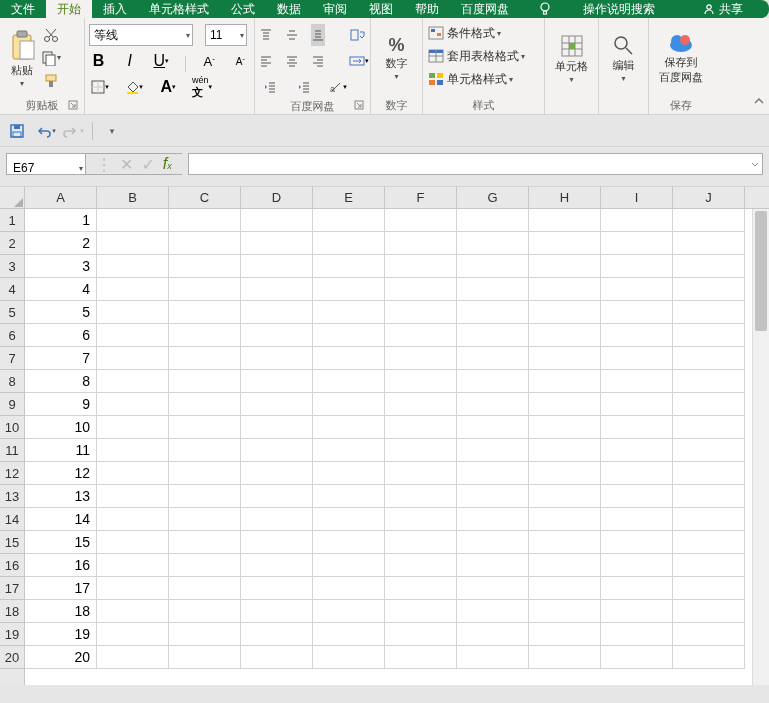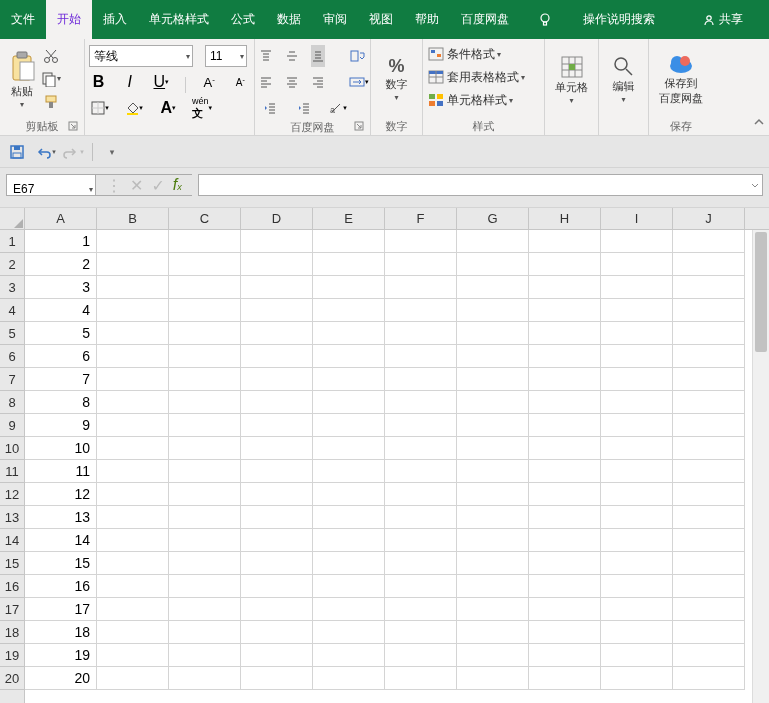--- a/index.html
+++ b/index.html
@@ -1,22 +1,22 @@
 <!DOCTYPE html>
 <html><head>
 <meta charset="utf-8">
 <style>
 * { margin:0; padding:0; box-sizing:border-box; font-family:"Microsoft YaHei","Segoe UI",sans-serif; }
 body { width:769px; height:703px; background:#e6e6e6; overflow:hidden; user-select:none; }
 
 
-.tabs { background:#107c41; height:39px; display:flex; align-items:center; color:#fff; font-size:12px; }
+.tabs { background:#107c41; height:18px; display:flex; align-items:center; color:#fff; font-size:12px;border-radius:8px; }
 .tab { padding:0 11px; height:100%; display:flex; align-items:center; white-space:nowrap; }
 .tab.file { background:#107c41; }
-.tab.active { background:#f3f2f1; color:#6d28d9; }
+.tab.active { background:#f3f2f1; color:#4d7c0f; }
 .tab.search { margin-left:8px;gap:28px; }
 .tab.share { margin-left:auto; padding-right:26px; }
 .tab .ico { margin-right:4px; display:flex; align-items:center; }
 
 
 .ribbon { background:#f3f2f1; height:97px; display:flex; border-bottom:1px solid #d4d4d4; position:relative;}
 .group { border-right:1px solid #d4d4d4; display:flex; flex-direction:column; height:100%; padding:2px 4px 0 4px; }
 .group .body { flex:1; display:flex; }
 .group .label { font-size:11px; color:#666; text-align:center; height:18px; display:flex; align-items:center; justify-content:center; position:relative; }
 .group .label .dlg { position:absolute; right:0; bottom:2px; width:12px; height:12px; }
@@ -35,21 +35,21 @@
 
 .collapse { position:absolute; right:4px; bottom:4px; font-size:12px; color:#777;}
 
 
 .qat { background:#e6e6e6; height:32px; display:flex; align-items:center; padding:0 6px; gap:6px; border-bottom:1px solid #d4d4d4;}
 .qat .q { width:22px; height:22px; display:flex; align-items:center; justify-content:center;}
 .qat .sep { width:1px; height:18px; background:#c0c0c0; margin:0 2px;}
 
 
 .fbar { background:#e6e6e6; height:40px; display:flex; align-items:flex-start; padding:6px; border-bottom:1px solid #d4d4d4;}
-.namebox { width:90px; height:22px; background:#fff; border:1px solid #ababab; display:flex; align-items:center; font-size:12px; padding:8px 2px 0 6px;}
+.namebox { width:80px; height:22px; background:#fff; border:1px solid #ababab; display:flex; align-items:center; font-size:12px; padding:8px 2px 0 6px;}
 .namebox .dd{ margin-left:auto; color:#555; font-size:8px;}
 .fxbtns { display:flex; align-items:center; gap:8px; padding:0 10px; height:22px; border:1px solid #ababab; border-left:none; border-right:none; background:#e6e6e6;}
 .fxinput { flex:1; height:22px; background:#fff; border:1px solid #ababab; margin-left:6px; position:relative;}
 .fxexp { position:absolute; right:0; top:0; width:14px; height:22px; display:flex; align-items:center; justify-content:center; color:#777;}
 
 
 .grid { position:relative; height:498px; background:#fff; display:flex; flex-direction:column;}
 .colhead { display:flex; height:22px; background:#e8e8e8; border-bottom:1px solid #c6c6c6;}
 .corner { width:25px; border-right:1px solid #c6c6c6; background:#e8e8e8; display:flex; align-items:flex-end; justify-content:flex-end;}
 .corner svg{display:block;}

